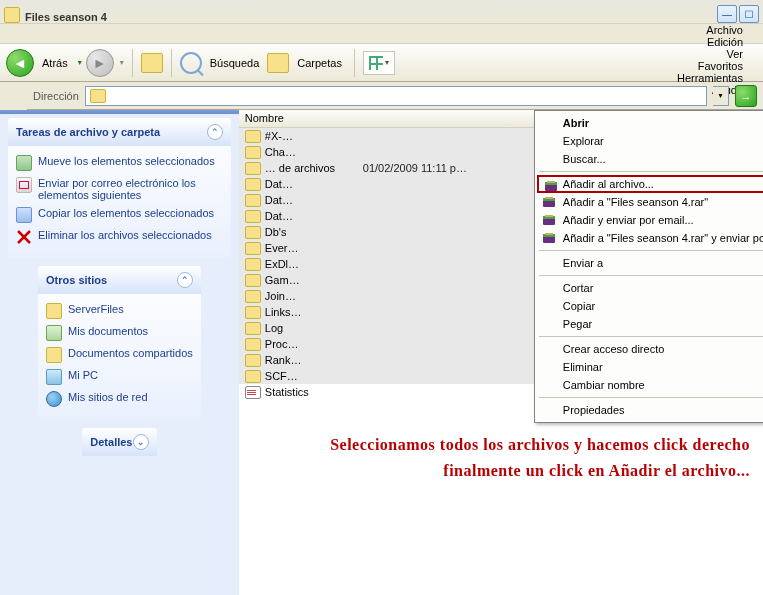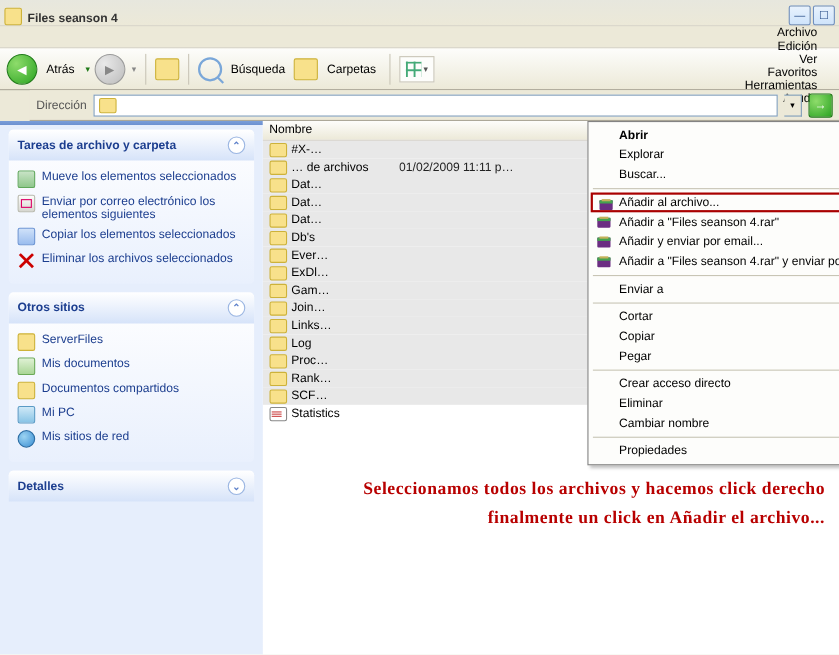--- a/index.html
+++ b/index.html
@@ -107,20 +107,21 @@
     display:flex; height:calc(595px - 24px - 20px - 38px - 28px);
     background:#fff;
   }
   
   .sidebar{
     width:240px;
     background:linear-gradient(#7a9ed9 0px,#6b8fcf 4px,#e6eefc 4px,#e6eefc);
     padding:8px;
     display:flex; flex-direction:column; gap:8px;
     position:relative;
+    align-items:center;
   }
   .panel{
     background:linear-gradient(#fff,#e9f0fd);
     border-radius:4px;
   }
   .panel-header{
     background:linear-gradient(#fff,#d6e3f9);
     padding:6px 8px;
     font-weight:bold;
     color:#1c3e8f;
@@ -346,20 +347,26 @@
     </div>
     <div class="rows" id="rows">
         <div class="row sel">
           <div class="fico"></div>
           <div class="n">#X-…</div>
           <div class="t">… de archivos</div>
           <div class="d">01/02/2009 11:11 p…</div>
         </div>
         <div class="row sel">
           <div class="fico"></div>
+          <div class="n">Cha…</div>
+          <div class="t">… de archivos</div>
+          <div class="d">01/02/2009 11:11 p…</div>
+        </div>
+        <div class="row sel">
+          <div class="fico"></div>
           <div class="t">… de archivos</div>
           <div class="d">01/02/2009 11:11 p…</div>
         </div>
         <div class="row sel">
           <div class="fico"></div>
           <div class="n">Dat…</div>
           <div class="t">… de archivos</div>
           <div class="d">01/02/2009 11:11 p…</div>
         </div>
         <div class="row sel">

